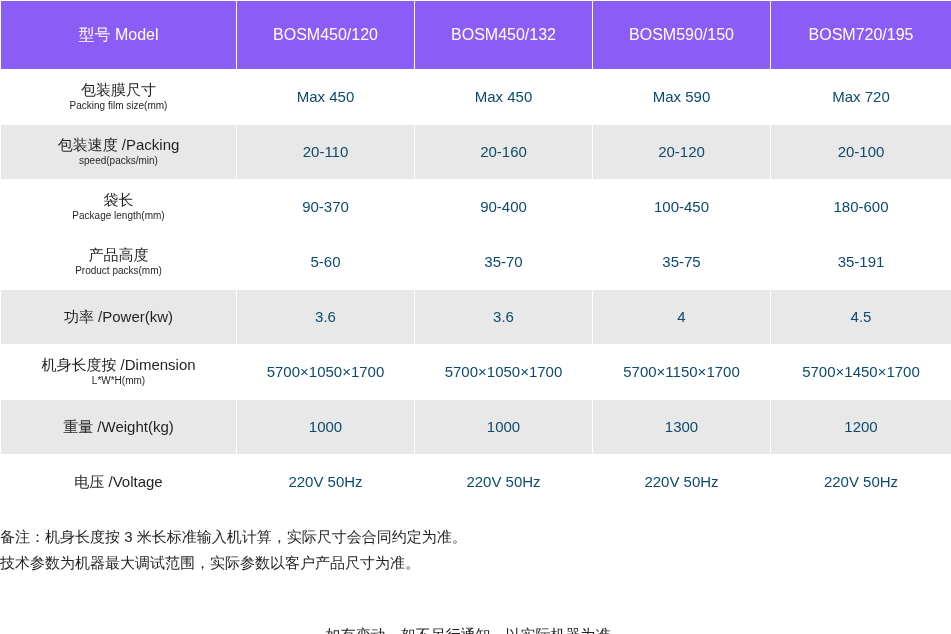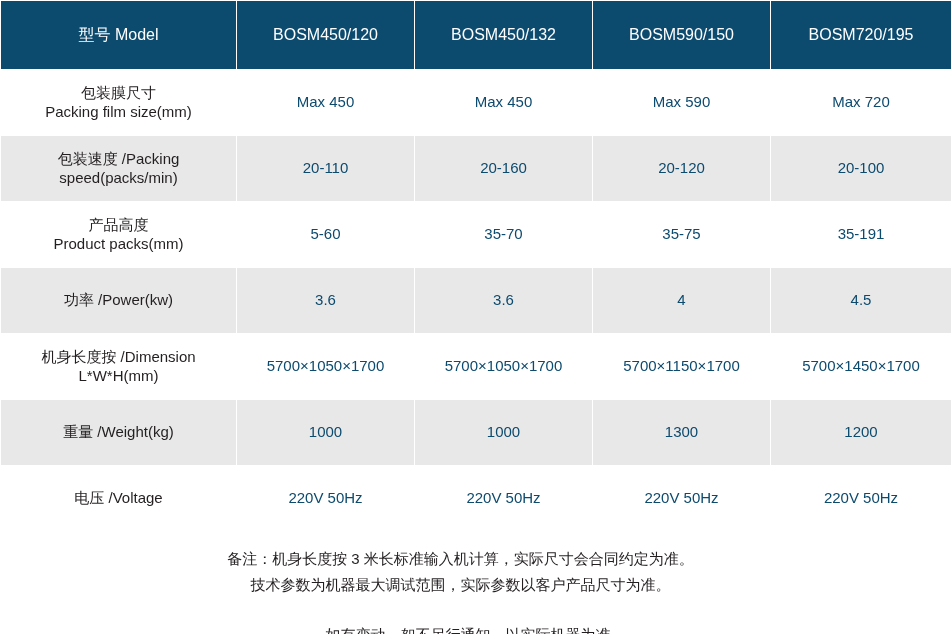--- a/index.html
+++ b/index.html
@@ -32,21 +32,21 @@
     line-height: 1.25;
   }
   
   col.c0 { width: 236px; }
   col.c1 { width: 178px; }
   col.c2 { width: 178px; }
   col.c3 { width: 178px; }
   col.c4 { width: 181px; }
 
   thead th {
-    background: #0c4a6e;
+    background: #8b5cf6;
     color: #ffffff;
     font-size: 16px;
     height: 60px;
   }
   tbody tr.odd td {
     background: #ffffff;
   }
   tbody tr.even td {
     background: #e8e8e8;
   }
@@ -57,31 +57,31 @@
   tbody td.value {
     font-size: 15px;
     color: #0c4a6e;
   }
   td .cn {
     display: block;
     font-size: 15px;
   }
   td .en {
     display: block;
-    font-size: 15px;
+    font-size: 10px;
   }
   td.label.single {
     font-size: 15px;
   }
-  tbody tr { height: 66px; }
+  tbody tr { height: 55px; }
 
   .notes {
     margin-top: 14px;
     padding-right: 30px;
-    text-align: center;
+    text-align: left;
     font-size: 15px;
     color: #231f20;
     line-height: 1.75;
   }
   .notes .line { display: block; }
   .bottom-strip {
     position: absolute;
     left: 0;
     top: 626px;
     width: 951px;
@@ -132,20 +132,30 @@
         <td class="label">
           <span class="cn">包装速度 /Packing</span>
           <span class="en">speed(packs/min)</span>
         </td>
         <td class="value">20-110</td>
         <td class="value">20-160</td>
         <td class="value">20-120</td>
         <td class="value">20-100</td>
       </tr>
 
+      <tr class="odd">
+        <td class="label">
+          <span class="cn">袋长</span>
+          <span class="en">Package length(mm)</span>
+        </td>
+        <td class="value">90-370</td>
+        <td class="value">90-400</td>
+        <td class="value">100-450</td>
+        <td class="value">180-600</td>
+      </tr>
 
 
       <tr class="odd">
         <td class="label">
           <span class="cn">产品高度</span>
           <span class="en">Product packs(mm)</span>
         </td>
         <td class="value">5-60</td>
         <td class="value">35-70</td>
         <td class="value">35-75</td>

